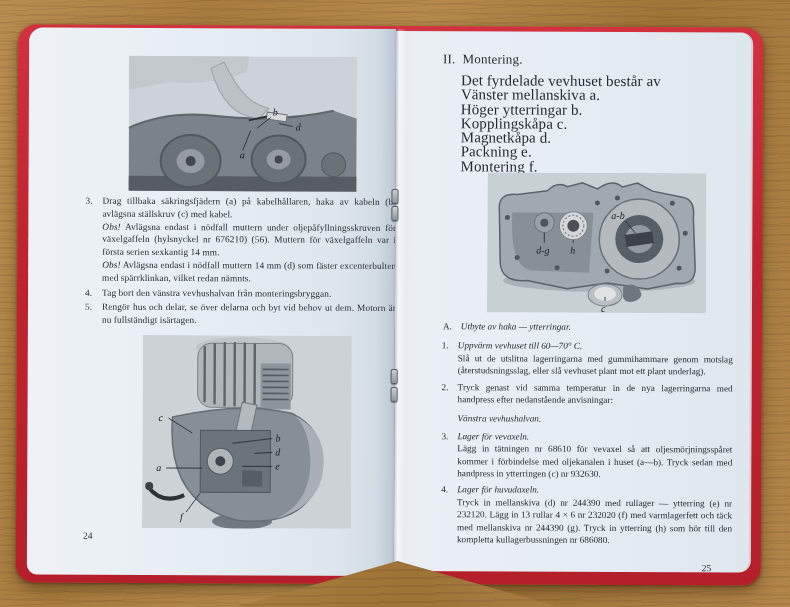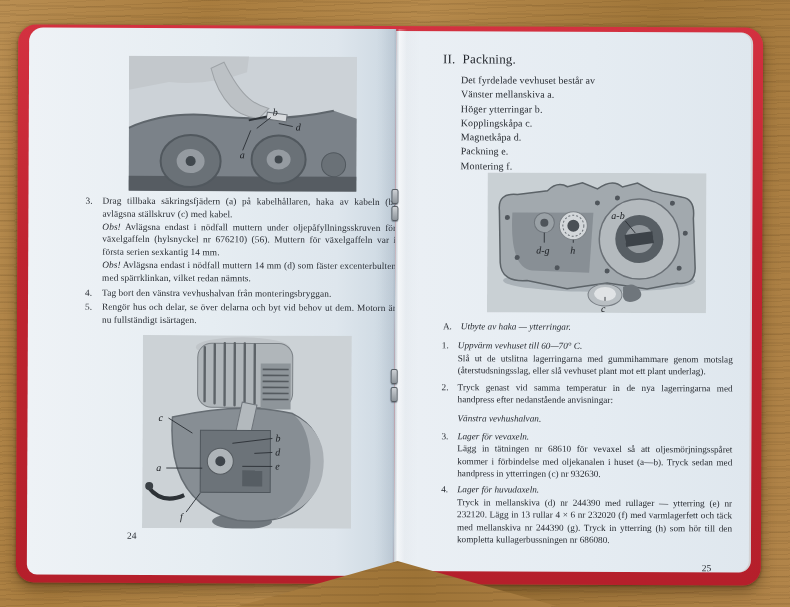--- a/index.html
+++ b/index.html
@@ -34,21 +34,21 @@
   .pagenum{position:absolute;font-size:9.5px;color:#2b2f35;}
   
   .list{position:absolute;left:57px;top:167px;width:311px;font-size:9.3px;line-height:12.8px;
         text-align:justify;letter-spacing:.1px;}
   .li{position:relative;padding-left:17px;margin-bottom:2px;}
   .num{position:absolute;left:0;top:0;}
   .pp{margin:0;}
   
   .heading{position:absolute;left:47px;top:20px;font-size:13px;letter-spacing:.2px;color:#24282e;}
   .hnum{margin-right:7px;margin-top:19px;}
-  .intro{position:absolute;left:65px;top:42px;font-size:10px;line-height:14.3px;letter-spacing:.1px;}
+  .intro{position:absolute;left:65px;top:42px;font-size:15px;line-height:14.3px;letter-spacing:.1px;}
   .secA{position:absolute;left:48px;top:289px;width:290px;font-size:9.2px;line-height:12.4px;}
   .secA-title{margin-bottom:7px;}
   .secA-title .num2{margin-right:9px;}
   .steps{position:relative;text-align:justify;}
   .step{position:relative;padding-left:15px;margin-bottom:4px;}
   .step .num{left:-1px;}
   .stephead{font-style:italic;}
   .subhead{font-style:italic;margin:7px 0 5px 15px;}
   i{}
   svg text{font-family:"Liberation Serif","DejaVu Serif",serif;font-style:italic;
@@ -142,26 +142,26 @@
         <line x1="130" y1="131" x2="100" y2="131" stroke="#2a2f34" stroke-width="0.9"></line>
         <line x1="44" y1="177" x2="58" y2="158" stroke="#2a2f34" stroke-width="0.9"></line>
         <text x="16" y="86">c</text>
         <text x="133" y="106">b</text>
         <text x="133" y="120">d</text>
         <text x="14" y="136">a</text>
         <text x="133" y="134">e</text>
         <text x="38" y="185">f</text>
       </svg>
 
-      <div class="pagenum" style="left:56px;top:503px;margin-left:44px;">24</div>
+      <div class="pagenum" style="left:56px;top:503px;">24</div>
     </div>
 
     <div class="page page-right">
       <div class="heading">
-        <span class="hnum">II.</span><span>Packning.</span>
+        <span class="hnum">II.</span><span>Montering.</span>
       </div>
 
       <div class="intro">
         <div>Det fyrdelade vevhuset består av</div>
         <div>Vänster mellanskiva a.</div>
         <div>Höger ytterringar b.</div>
         <div>Kopplingskåpa c.</div>
         <div>Magnetkåpa d.</div>
         <div>Packning e.</div>
         <div>Montering f.</div>

